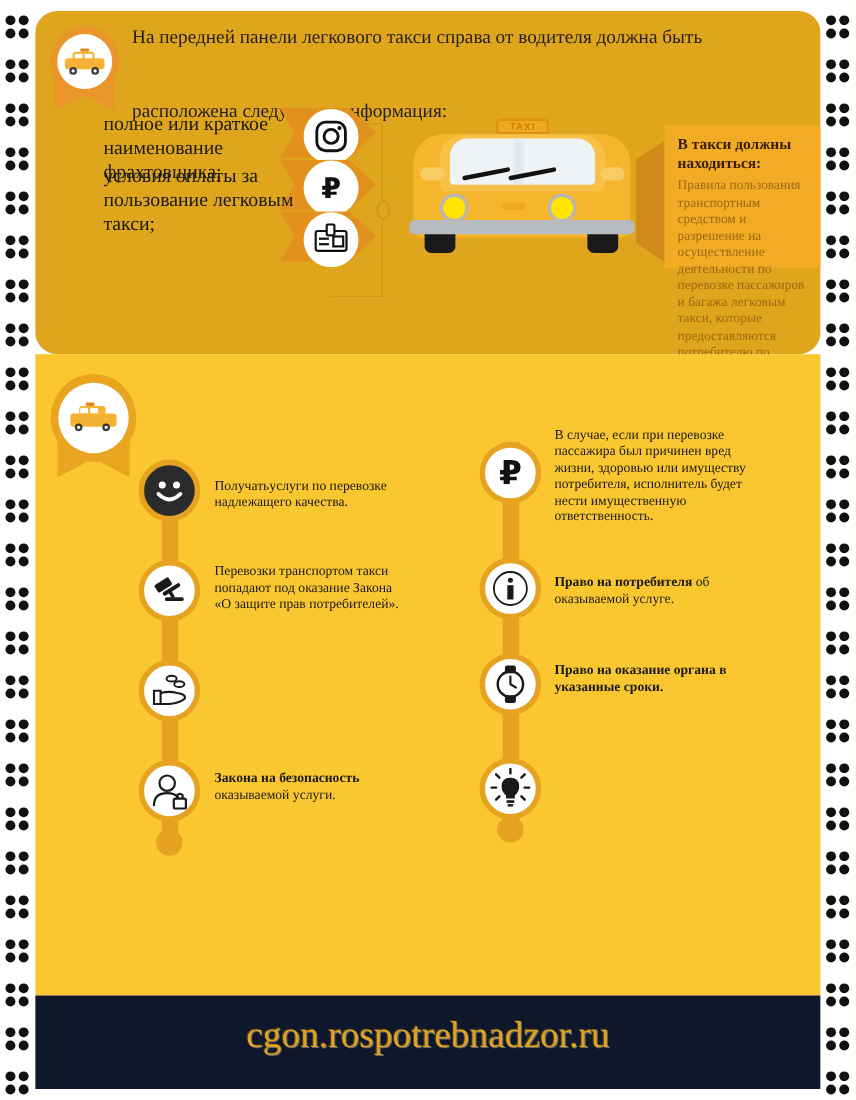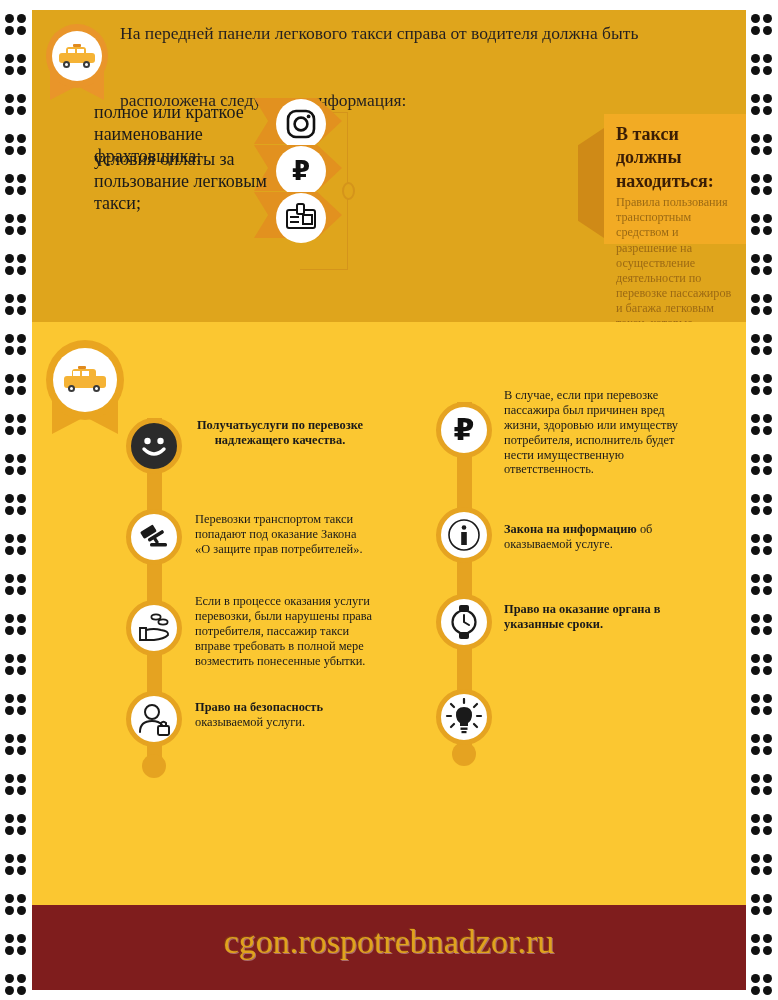--- a/index.html
+++ b/index.html
@@ -35,20 +35,21 @@
     position: absolute; left: 32px; top: 10px;
     width: 714px; height: 980px;
     overflow: hidden;
   }
 
   
   .sec1 {
     position: absolute; left: 0; top: 0;
     width: 714px; height: 312px;
     background: #dfa51c;
+    border-radius: 20px;
   }
   .sec1-head {
     position: absolute; left: 88px; top: 12px; width: 600px;
     color: #231f20; font-size: 17.5px; line-height: 1.33;
     text-align: justify;
   }
   .sec1-head .l2 { text-align: left; margin-top: 44px; }
 
   
   .badge {
@@ -130,21 +131,21 @@
   .callout-fold {
     position: absolute; left: 546px; top: 114px; width: 32px; height: 118px;
     background: #cf8a17;
     clip-path: polygon(0 18%, 100% 0, 100% 100%, 0 82%);
   }
   .callout {
     position: absolute; left: 572px; top: 104px; width: 142px; height: 130px;
     background: #f2ab24; padding: 9px 11px 0 12px;
   }
   .callout .ct {
-    font-size: 18px; font-weight: bold; color: #3a1d05; line-height: 1.3;
+    font-size: 14px; font-weight: bold; color: #3a1d05; line-height: 1.3;
     padding-bottom: 2px;
   }
   .callout .cb {
     font-size: 12.2px; color: #9c6a14; line-height: 1.24;
   }
 
   
   .sec2 {
     position: absolute; left: 0; top: 312px;
     width: 714px; height: 583px;
@@ -178,21 +179,21 @@
   }
   .node.dark { background: #2b2b2b; }
   .item-text {
     position: absolute; font-size: 12.4px; line-height: 1.20; color: #1a1a1a;
   }
   .item-text b { font-weight: bold; }
 
   
   .footer {
     position: absolute; left: 0; top: 895px; width: 714px; height: 85px;
-    background: #7f1d1d;
+    background: #0f172a;
   }
   .footer-text {
     position: absolute; left: 0; top: 18px; width: 714px; text-align: center;
     font-size: 34px; letter-spacing: 0px;
     color: #e0a31c;
     text-shadow: 1px 1px 0 rgba(255,255,255,0.35), -1px -1px 0 rgba(140,90,10,0.45);
   }
 
   svg { display: block; }
 </style>
@@ -561,20 +562,37 @@
           <rect x="2" y="7" width="28" height="18" rx="2" fill="none" stroke="#111" stroke-width="2"></rect>
           <rect x="18" y="12" width="9" height="9" fill="none" stroke="#111" stroke-width="2"></rect>
           <rect x="5" y="13" width="9" height="2" fill="#111"></rect>
           <rect x="5" y="18" width="9" height="2" fill="#111"></rect>
           <rect x="12" y="1" width="7" height="10" rx="1.5" fill="#fff" stroke="#111" stroke-width="2"></rect>
         </svg>
       </div>
     </div>
 
 
+    <div class="taxi-front">
+      <div class="tf-roofsign">TAXI</div>
+      <div class="tf-body"></div>
+      <div class="tf-cabin"></div>
+      <div class="tf-wind"></div>
+      <div class="tf-windsheen"></div>
+      <div class="tf-wiper1"></div>
+      <div class="tf-wiper2"></div>
+      <div class="tf-mirrorL"></div>
+      <div class="tf-mirrorR"></div>
+      <div class="tf-lampL"></div>
+      <div class="tf-lampR"></div>
+      <div class="tf-grille"></div>
+      <div class="tf-tireL"></div>
+      <div class="tf-tireR"></div>
+      <div class="tf-bumper"></div>
+    </div>
 
     <div class="callout-fold"></div>
     <div class="callout">
       <div class="ct">В такси должны находиться:</div>
       <div class="cb">Правила пользования транспортным средством и разрешение на осуществление деятельности по перевозке пассажиров и багажа легковым такси, которые предоставляются потребителю по требованию.</div>
     </div>
   </div>
 
   <div class="sec2">
 
@@ -598,73 +616,72 @@
     <div class="tl-line" style="left:115px; top:96px; height:348px;"></div>
     <div class="tl-cap" style="left:110px; top:432px;"></div>
 
     <div class="node dark" style="left:94px; top:96px;">
       <svg width="40" height="40" viewBox="0 0 40 40">
         <circle cx="13.5" cy="15" r="3.2" fill="#fff"></circle>
         <circle cx="26.5" cy="15" r="3.2" fill="#fff"></circle>
         <path d="M10 23 Q20 33 30 23" fill="none" stroke="#fff" stroke-width="3.4" stroke-linecap="round"></path>
       </svg>
     </div>
-    <div class="item-text" style="left:163px; top:96px; width:170px; font-weight:bold;text-align:center;">Получатьуслуги по перевозке надлежащего качества.</div>
+    <div class="item-text" style="left:163px; top:112px; width:170px; font-weight:normal;">Получатьуслуги по перевозке надлежащего качества.</div>
 
     <div class="node" style="left:94px; top:187px;">
       <svg width="36" height="36" viewBox="0 0 36 36">
         <rect x="5" y="9" width="15" height="8" rx="1.5" transform="rotate(-32 12 13)" fill="#1a1a1a"></rect>
         <rect x="11" y="15" width="18" height="3.6" rx="1.6" transform="rotate(-32 20 17)" fill="#1a1a1a"></rect>
         <rect x="14" y="24" width="17" height="3.4" rx="1.5" fill="#1a1a1a"></rect>
         <rect x="18" y="17" width="3.2" height="8" transform="rotate(-32 19 21)" fill="#1a1a1a"></rect>
       </svg>
     </div>
     <div class="item-text" style="left:163px; top:190px; width:172px;">Перевозки транспортом такси попадают под оказание Закона «О защите прав потребителей».</div>
 
     <div class="node" style="left:94px; top:278px;">
       <svg width="40" height="36" viewBox="0 0 40 36">
         <ellipse cx="22" cy="7" rx="4.6" ry="2.6" fill="none" stroke="#1a1a1a" stroke-width="1.8"></ellipse>
         <ellipse cx="29" cy="12" rx="4.6" ry="2.6" fill="none" stroke="#1a1a1a" stroke-width="1.8"></ellipse>
         <path d="M6 18 L6 30 L12 30 L12 18 Z" fill="none" stroke="#1a1a1a" stroke-width="1.9"></path>
         <path d="M12 20 Q20 18 27 20 Q35 21 34 25 Q30 29 20 30 L12 30" fill="none" stroke="#1a1a1a" stroke-width="1.9" stroke-linejoin="round"></path>
       </svg>
     </div>
-    <div class="item-text" style="left:163px; top:272px; width:178px;">Если в процессе оказания услуги перевозки, были нарушены права потребителя, пассажир такси вправе требовать в полной мере возместить понесенные убытки.</div>
 
     <div class="node" style="left:94px; top:369px;">
       <svg width="38" height="36" viewBox="0 0 38 36">
         <circle cx="17" cy="11" r="7" fill="none" stroke="#1a1a1a" stroke-width="2"></circle>
         <path d="M5 31 Q5 20 17 20 Q24 20 27 24" fill="none" stroke="#1a1a1a" stroke-width="2" stroke-linecap="round"></path>
         <rect x="23" y="25" width="11" height="9" rx="1.4" fill="none" stroke="#1a1a1a" stroke-width="2"></rect>
         <path d="M26 25 L26 22 Q28.5 19.5 31 22 L31 25" fill="none" stroke="#1a1a1a" stroke-width="2"></path>
       </svg>
     </div>
     <div class="item-text" style="left:163px; top:378px; width:176px;">
-      <b>Право на безопасность</b><span> оказываемой услуги.</span>
+      <b>Закона на безопасность</b><span> оказываемой услуги.</span>
     </div>
 
     <div class="tl-line" style="left:425px; top:80px; height:352px;"></div>
     <div class="tl-cap" style="left:420px; top:420px;"></div>
 
     <div class="node" style="left:404px; top:80px;">
       <svg width="36" height="36" viewBox="0 0 36 36">
         <text x="18" y="28" font-family="DejaVu Sans, sans-serif" font-size="30" font-weight="bold" text-anchor="middle" fill="#111">₽</text>
       </svg>
     </div>
     <div class="item-text" style="left:472px; top:66px; width:180px;">В случае, если при перевозке пассажира был причинен вред жизни, здоровью или имуществу потребителя, исполнитель будет нести имущественную ответственность.</div>
 
     <div class="node" style="left:404px; top:185px;">
       <svg width="34" height="34" viewBox="0 0 34 34">
         <circle cx="17" cy="17" r="15" fill="none" stroke="#1a1a1a" stroke-width="1.6"></circle>
         <circle cx="17" cy="9.5" r="2.3" fill="#1a1a1a"></circle>
         <rect x="14.2" y="14" width="5.6" height="13" fill="#1a1a1a"></rect>
       </svg>
     </div>
     <div class="item-text" style="left:472px; top:200px; width:180px;">
-      <b>Закона на информацию</b><span> об оказываемой услуге.</span>
+      <b>Право на потребителя</b><span> об оказываемой услуге.</span>
     </div>
 
     <div class="node" style="left:404px; top:272px;">
       <svg width="36" height="36" viewBox="0 0 36 36">
         <rect x="13" y="1" width="10" height="7" rx="2" fill="#1a1a1a"></rect>
         <rect x="13" y="28" width="10" height="7" rx="2" fill="#1a1a1a"></rect>
         <circle cx="18" cy="18" r="11.5" fill="none" stroke="#1a1a1a" stroke-width="2.2"></circle>
         <path d="M18 11 L18 18 L23 21" fill="none" stroke="#1a1a1a" stroke-width="2" stroke-linecap="round"></path>
       </svg>
     </div>

